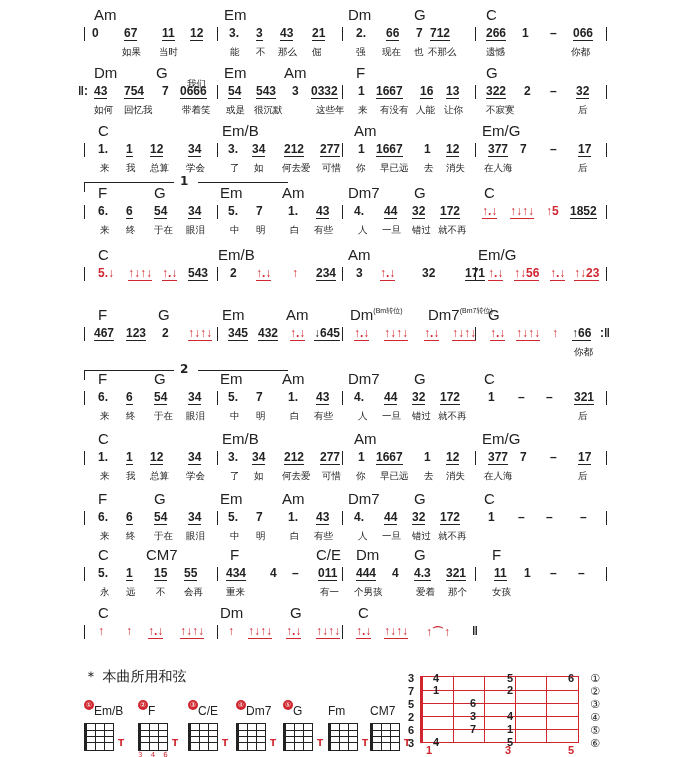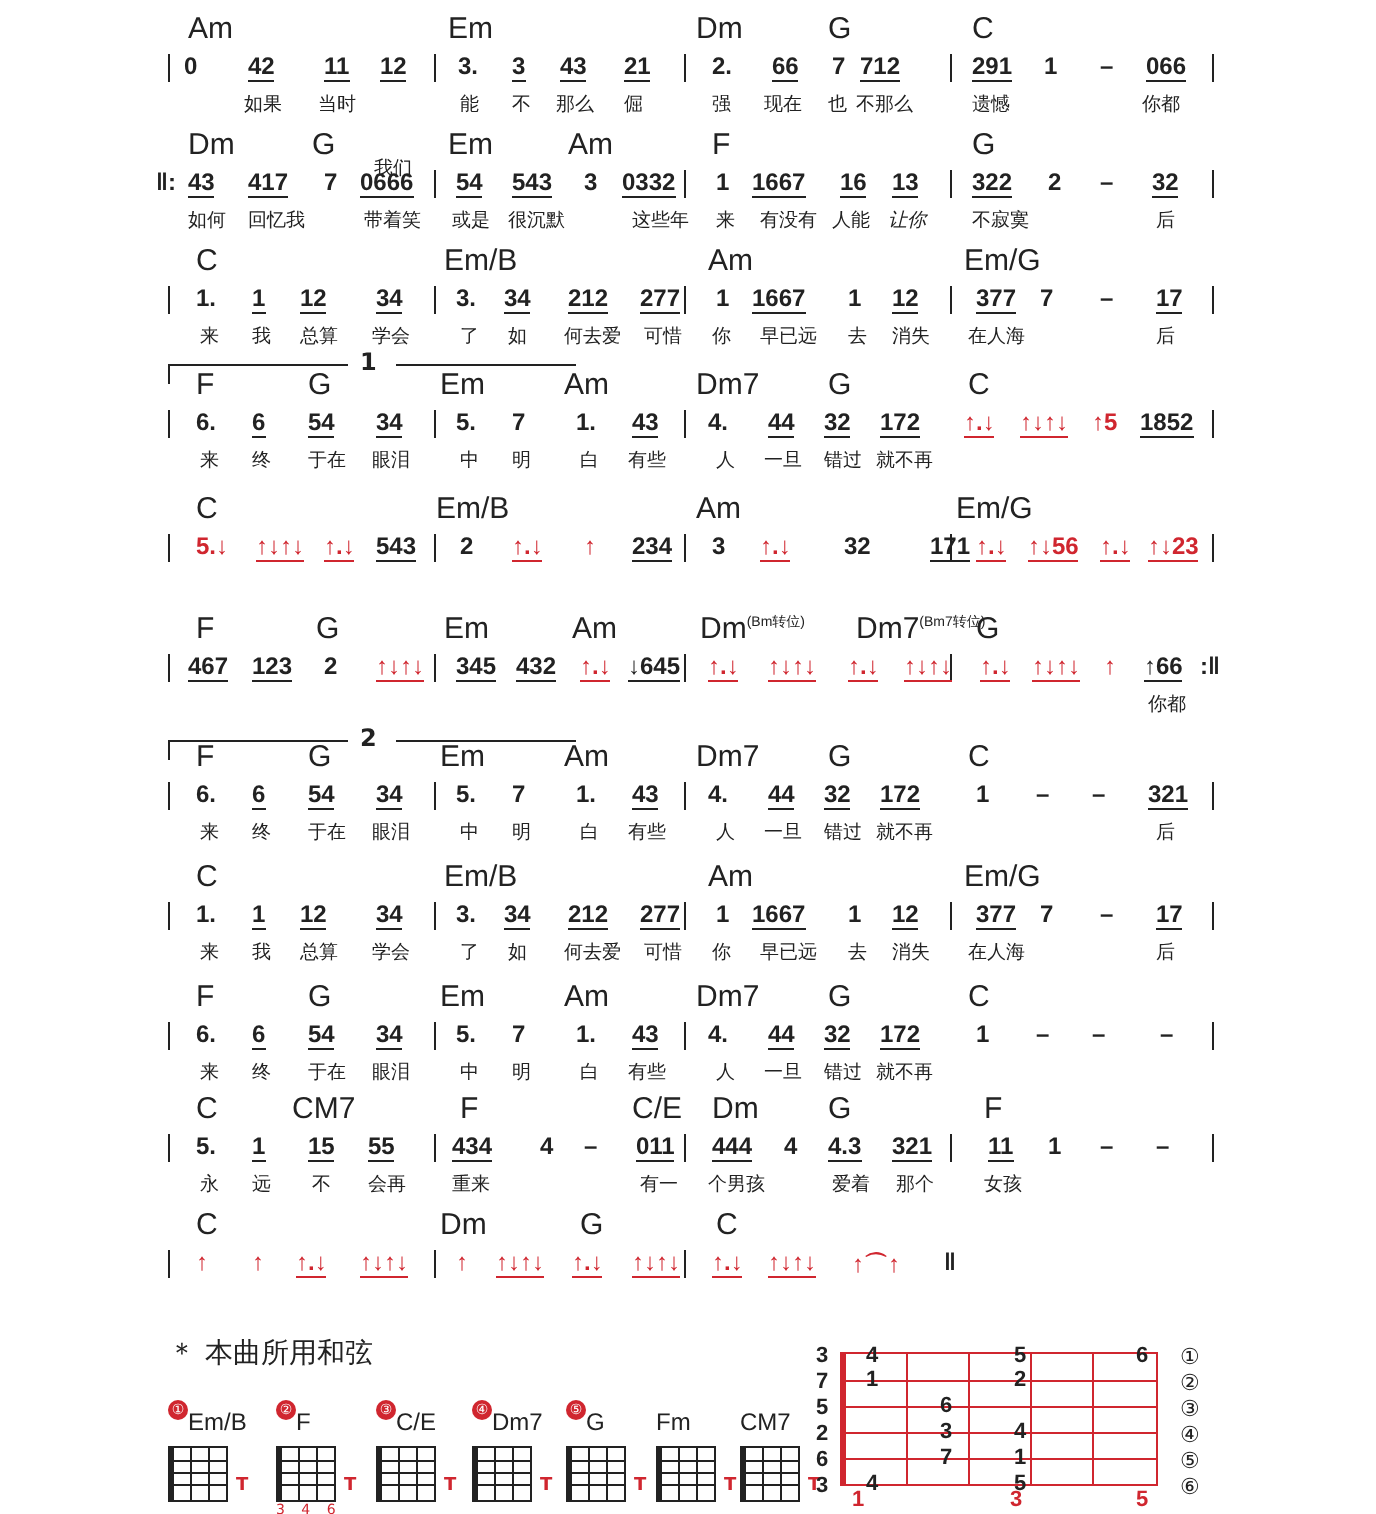--- a/index.html
+++ b/index.html
@@ -55,32 +55,32 @@
         <span class="chord" style="left: 330px;">G</span>
         <span class="chord" style="left: 402px;">C</span>
       </div>
       <div class="notes">
         <span class="bar" style="left: 0px;"></span>
         <span class="bar" style="left: 133px;"></span>
         <span class="bar" style="left: 258px;"></span>
         <span class="bar" style="left: 391px;"></span>
         <span class="bar" style="left: 522px;"></span>
         <span class="note" style="left: 8px;">0</span>
-        <span class="note u" style="left: 40px;">42</span>
+        <span class="note u" style="left: 40px;">67</span>
         <span class="note u" style="left: 78px;">11</span>
         <span class="note u" style="left: 106px;">12</span>
         <span class="note" style="left: 145px;">3.</span>
         <span class="note u" style="left: 172px;">3</span>
         <span class="note u" style="left: 196px;">43</span>
         <span class="note u" style="left: 228px;">21</span>
         <span class="note" style="left: 272px;">2.</span>
         <span class="note u" style="left: 302px;">66</span>
         <span class="note" style="left: 332px;">7</span>
         <span class="note u" style="left: 346px;">712</span>
-        <span class="note u" style="left: 402px;">291</span>
+        <span class="note u" style="left: 402px;">266</span>
         <span class="note" style="left: 438px;">1</span>
         <span class="note" style="left: 466px;">–</span>
         <span class="note u" style="left: 489px;">066</span>
       </div>
       <div class="lyrics">
         <span class="lyr" style="left: 38px;">如果</span>
         <span class="lyr" style="left: 75px;">当时</span>
         <span class="lyr" style="left: 103px; margin-top: 32px;">我们</span>
         <span class="lyr" style="left: 146px;">能</span>
         <span class="lyr" style="left: 172px;">不</span>
@@ -103,21 +103,21 @@
         <span class="chord" style="left: 272px;">F</span>
         <span class="chord" style="left: 402px;">G</span>
       </div>
       <div class="notes">
         <span class="bar" style="left: 133px;"></span>
         <span class="bar" style="left: 258px;"></span>
         <span class="bar" style="left: 391px;"></span>
         <span class="bar" style="left: 522px;"></span>
         <span class="note" style="left: -6px;">‖:</span>
         <span class="note u" style="left: 10px;">43</span>
-        <span class="note u" style="left: 40px;">417</span>
+        <span class="note u" style="left: 40px;">754</span>
         <span class="note" style="left: 78px;">7</span>
         <span class="note u" style="left: 96px;">0666</span>
         <span class="note u" style="left: 144px;">54</span>
         <span class="note u" style="left: 172px;">543</span>
         <span class="note" style="left: 208px;">3</span>
         <span class="note u" style="left: 227px;">0332</span>
         <span class="note" style="left: 274px;">1</span>
         <span class="note u" style="left: 292px;">1667</span>
         <span class="note u" style="left: 336px;">16</span>
         <span class="note u" style="left: 362px;">13</span>
@@ -129,21 +129,21 @@
       <div class="lyrics">
         <span class="lyr" style="left: 10px;">如何</span>
         <span class="lyr" style="left: 40px;">回忆我</span>
         <span class="lyr" style="left: 98px;">带着笑</span>
         <span class="lyr" style="left: 142px;">或是</span>
         <span class="lyr" style="left: 170px;">很沉默</span>
         <span class="lyr" style="left: 232px;">这些年</span>
         <span class="lyr" style="left: 274px;">来</span>
         <span class="lyr" style="left: 296px;">有没有</span>
         <span class="lyr" style="left: 332px; text-align: center;">人能</span>
-        <span class="lyr" style="left: 360px; font-style: italic;">让你</span>
+        <span class="lyr" style="left: 360px;">让你</span>
         <span class="lyr" style="left: 402px;">不寂寞</span>
         <span class="lyr" style="left: 494px;">后</span>
       </div>
     </div>
     <div class="sys" style="top: 122px;">
       <div class="chords">
         <span class="chord" style="left: 14px;">C</span>
         <span class="chord" style="left: 138px;">Em/B</span>
         <span class="chord" style="left: 270px;">Am</span>
         <span class="chord" style="left: 398px;">Em/G</span>

